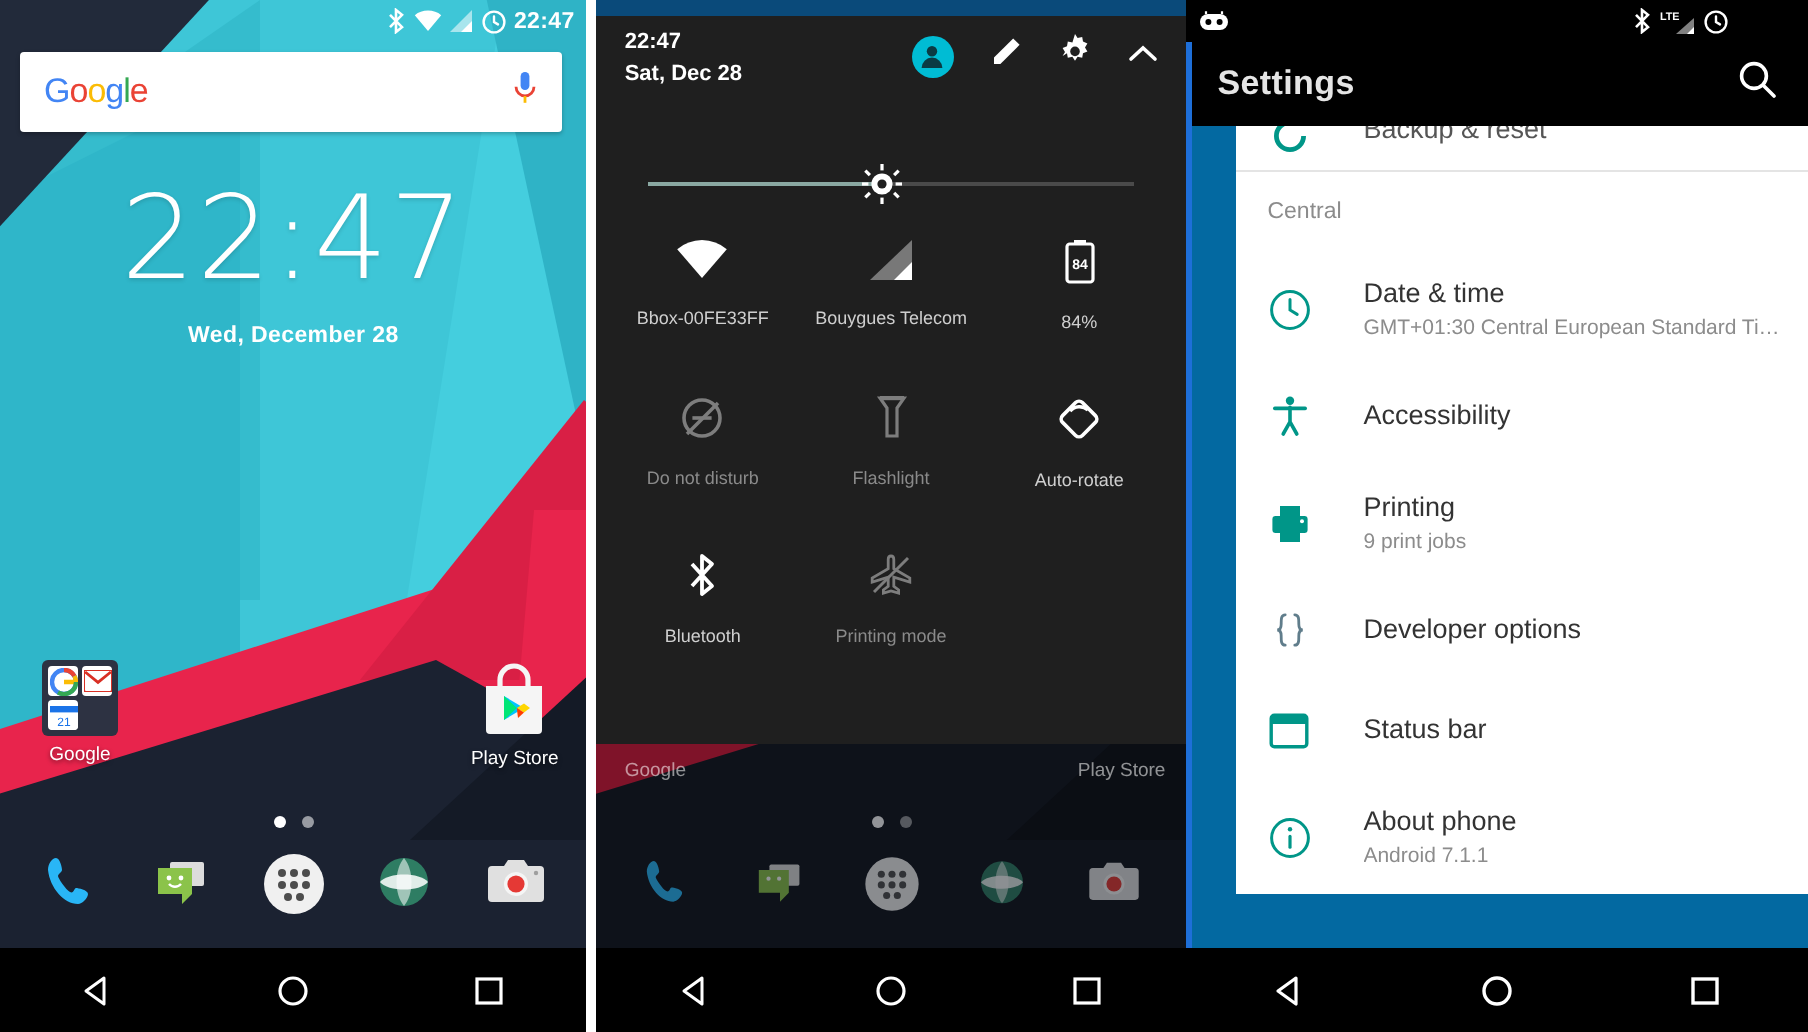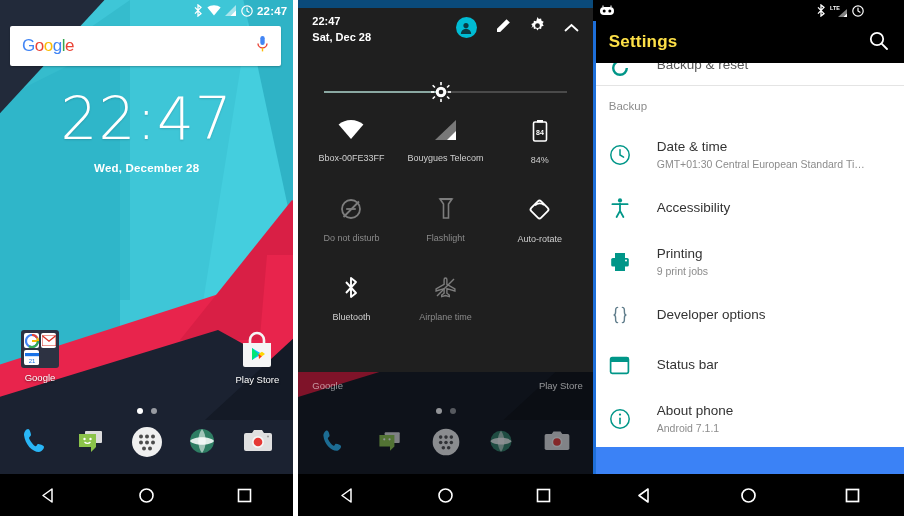--- a/index.html
+++ b/index.html
@@ -121,23 +121,23 @@
   .qs-below { position:absolute; top:372px; left:0; right:0; bottom:0; overflow:hidden; }
   .dimmer { position:absolute; inset:0; background:rgba(0,0,0,.45); z-index:6; }
 
   
   .set-wrap { position:absolute; inset:0; background:#fafafa; }
   .set-edge { position:absolute; top:21px; left:0; width:3px; bottom:42px; background:#1e6fd9; z-index:25; }
   .set-sb { position:absolute; top:0; left:0; right:0; height:21px; background:#000;
       display:flex; align-items:center; padding:0 6px; z-index:20; }
   .set-appbar { position:absolute; top:21px; left:0; right:0; height:42px;
       background:#000; display:flex; align-items:center; padding:0 16px; z-index:18; }
-  .set-title { color:#fde047; font-size:17px; font-weight:bold; letter-spacing:.2px; }
+  .set-title { color:#e5e5e5; font-size:17px; font-weight:bold; letter-spacing:.2px; }
   .set-list { position:absolute; top:63px; left:0; right:0; bottom:42px;
-      background:#3b82f6; overflow:hidden; }
+      background:#0369a1; overflow:hidden;padding-left:25px; }
   .set-row { display:flex; align-items:center; height:50px; padding:0 0 0 16px; background:#fff; }
   .set-row .s-ic { width:48px; flex:0 0 48px; display:flex; align-items:center; justify-content:flex-start; }
   .set-row .s-tx { display:flex; flex-direction:column; justify-content:center; }
   .set-row .s-t { font-size:13.5px; color:#333; line-height:1.3; }
   .set-row .s-s { font-size:10.5px; color:#8c8c8c; line-height:1.35; margin-top:1px;
       white-space:nowrap; overflow:hidden; }
   .set-row.cut { height:22px; align-items:flex-start; overflow:hidden; }
   .set-row.cut .s-t { color:#555; }
   .set-div { height:1px; background:#e4e4e4; margin-left:0; }
   .set-section { height:40px; display:flex; align-items:center; padding-left:16px;
@@ -514,21 +514,21 @@
         </span>
         <span class="t-lbl">Bluetooth</span>
       </div>
       <div class="qs-tile dim">
         <span>
           <svg width="23" height="23" viewBox="0 0 23 23">
               <path d="M11.5 2c.9 0 1.4.8 1.4 1.7v4.6l8 4.7v2l-8-2.4v4.6l2.4 1.8v1.6l-3.8-1.1-3.8 1.1V19l2.4-1.8v-4.6l-8 2.4v-2l8-4.7V3.7C10.1 2.8 10.6 2 11.5 2z" fill="none" stroke="#7d7d7d" stroke-width="1.4"></path>
               <path d="M3 20L20 3" stroke="#7d7d7d" stroke-width="1.5"></path>
             </svg>
         </span>
-        <span class="t-lbl">Airplane time</span>
+        <span class="t-lbl">Printing mode</span>
       </div>
       <div class="qs-tile blank">
           <span class="t-lbl"></span>
         </div>
     </div>
 
     <div class="navbar">
       <div class="nb">
         <svg width="17" height="17" viewBox="0 0 17 17">
             <path d="M12 2L3 8.5 12 15z" fill="none" stroke="#fff" stroke-width="1.5" stroke-linejoin="round"></path>
@@ -601,21 +601,21 @@
           <svg width="22" height="22" viewBox="0 0 22 22" style="margin-top:-6px">
               <path d="M11 3a8 8 0 108 8h-2.4A5.6 5.6 0 1111 5.4z" fill="#009688"></path>
             </svg>
         </div>
         <div class="s-tx" style="margin-top:-7px">
           <span class="s-t">Backup &amp; reset</span>
         </div>
       </div>
       <div class="set-div"></div>
 
-      <div class="set-section">Backup</div>
+      <div class="set-section">Central</div>
 
       <div class="set-row tall">
         <div class="s-ic">
           <svg width="22" height="22" viewBox="0 0 22 22">
               <circle cx="11" cy="11" r="9.2" fill="none" stroke="#009688" stroke-width="1.5"></circle>
               <path d="M11 5.8V11l3.6 2.2" stroke="#009688" stroke-width="1.5" fill="none" stroke-linecap="round"></path>
             </svg>
         </div>
         <div class="s-tx">
           <span class="s-t">Date &amp; time</span>

